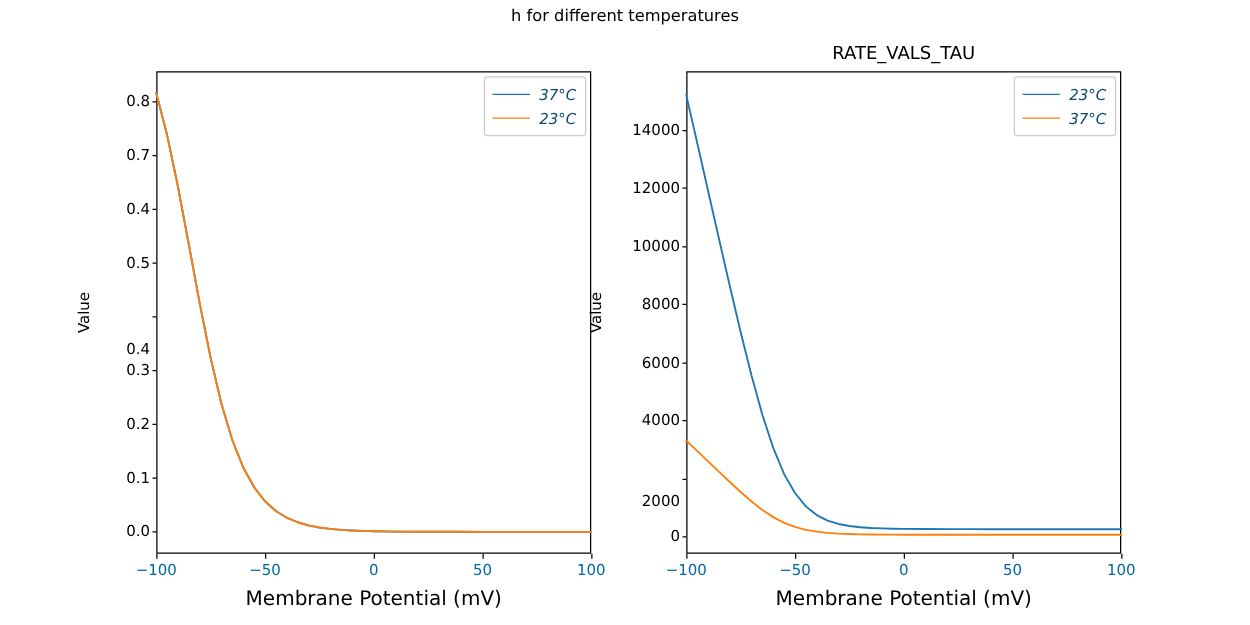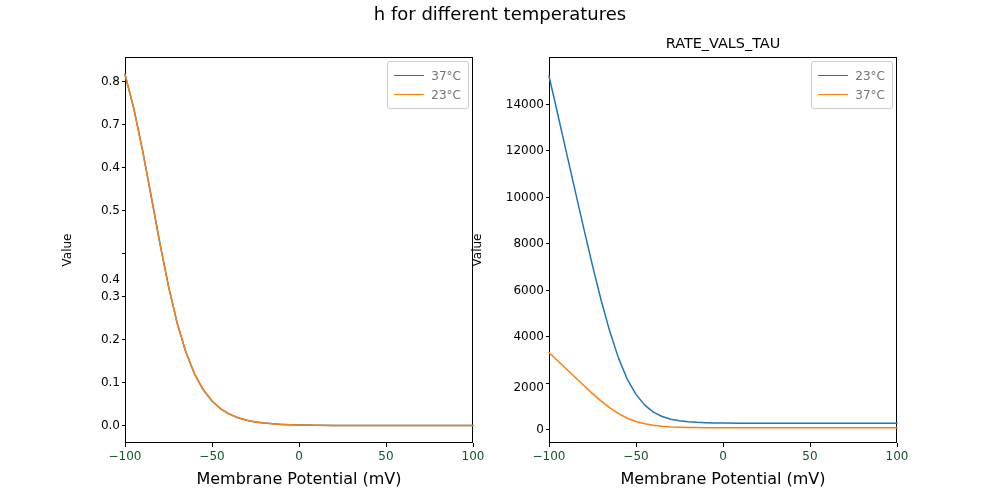--- a/index.html
+++ b/index.html
@@ -12,21 +12,21 @@
   #figure {
     position: relative;
     width: 1000px; height: 500px;
     background: #ffffff;
     overflow: hidden;
   }
   .suptitle {
     position: absolute;
     top: 5px; left: 0; width: 1000px;
     text-align: center;
-    font-size: 18px;
+    font-size: 13px;
     color: #000000;
     line-height: 18px;
   }
   .axes {
     position: absolute;
   }
   .axes-title {
     position: absolute;
     left: 0; width: 100%;
     top: -22px;
@@ -60,21 +60,21 @@
     right: 100%;
     width: 3.5px; height: 0;
     border-top: 0.8px solid #000000;
   }
   .xtick-label {
     position: absolute;
     top: 100%;
     margin-top: 6px;
     transform: translateX(-50%);
     font-size: 12px;
-    color: #14532d;
+    color: #0369a1;
     white-space: nowrap;
   }
   .xtick-mark {
     position: absolute;
     top: 100%;
     height: 3.5px; width: 0;
     border-left: 0.8px solid #000000;
   }
   .xlabel {
     position: absolute;
@@ -103,22 +103,23 @@
     align-items: center;
     height: 19px;
   }
   .legend-line {
     width: 30px; height: 0;
     border-top: 1.5px solid #000;
     margin-right: 7px;
   }
   .legend-text {
     font-size: 12px;
-    color: #737373;
-    white-space: nowrap;
+    color: #0c4a6e;
+    white-space: nowrap;
+    font-style: italic;
   }
 </style>
 </head>
 <body>
 
 <div id="figure">
 
   <div class="suptitle">h for different temperatures</div>
 
   <div class="axes" id="axes-0" style="left:125px; top:57px; width:348px; height:386px;">
@@ -177,21 +178,21 @@
     <svg class="plotsvg" id="svg-1" viewBox="0 0 348 386" preserveAspectRatio="none">
         <polyline points="0.00,19.07 8.70,56.97 17.40,95.34 26.10,133.70 34.80,171.61 43.50,208.58 52.20,243.46 60.90,274.85 69.60,301.36 78.30,322.29 87.00,337.40 95.70,348.10 104.40,355.07 113.10,359.49 121.80,362.17 130.50,363.79 139.20,364.79 147.90,365.37 156.60,365.72 165.30,365.96 174.00,366.10 191.40,366.23 208.80,366.30 226.20,366.33 243.60,366.35 261.00,366.35 278.40,366.35 295.80,366.35 313.20,366.35 330.60,366.35 348.00,366.35" fill="none" stroke="#1f77b4" stroke-width="1.5" stroke-linejoin="round" stroke-linecap="round"></polyline>
         <polyline points="0.00,295.55 8.70,303.68 17.40,312.06 26.10,320.31 34.80,328.57 43.50,336.59 52.20,344.14 60.90,350.93 69.60,356.70 78.30,361.24 87.00,364.51 95.70,366.84 104.40,368.35 113.10,369.30 121.80,369.89 130.50,370.23 139.20,370.47 147.90,370.58 156.60,370.65 165.30,370.70 174.00,370.75 191.40,370.77 208.80,370.79 226.20,370.79 243.60,370.82 261.00,370.82 278.40,370.82 295.80,370.82 313.20,370.82 330.60,370.82 348.00,370.82" fill="none" stroke="#ff7f0e" stroke-width="1.5" stroke-linejoin="round" stroke-linecap="round"></polyline>
       </svg>
     <div class="ylabel" style="left:-72px; top:50%; transform:translate(-50%,-50%) rotate(-90deg);">Value</div>
     <div class="xlabel">Membrane Potential (mV)</div>
     <div class="ticks" id="ticks-1">
         <div class="ytick-mark" style="top: 372.048px;"></div>
         <div class="ytick-label" style="top: 372.048px;">0</div>
         <div class="ytick-mark" style="top: 325.542px;"></div>
-        <div class="ytick-label" style="top: 330px;">2000</div>
+        <div class="ytick-label" style="top: 344px;">2000</div>
         <div class="ytick-mark" style="top: 279.036px;"></div>
         <div class="ytick-label" style="top: 279.036px;">4000</div>
         <div class="ytick-mark" style="top: 232.53px;"></div>
         <div class="ytick-label" style="top: 232.53px;">6000</div>
         <div class="ytick-mark" style="top: 186.024px;"></div>
         <div class="ytick-label" style="top: 186.024px;">8000</div>
         <div class="ytick-mark" style="top: 139.518px;"></div>
         <div class="ytick-label" style="top: 139.518px;">10000</div>
         <div class="ytick-mark" style="top: 93.012px;"></div>
         <div class="ytick-label" style="top: 93.012px;">12000</div>

